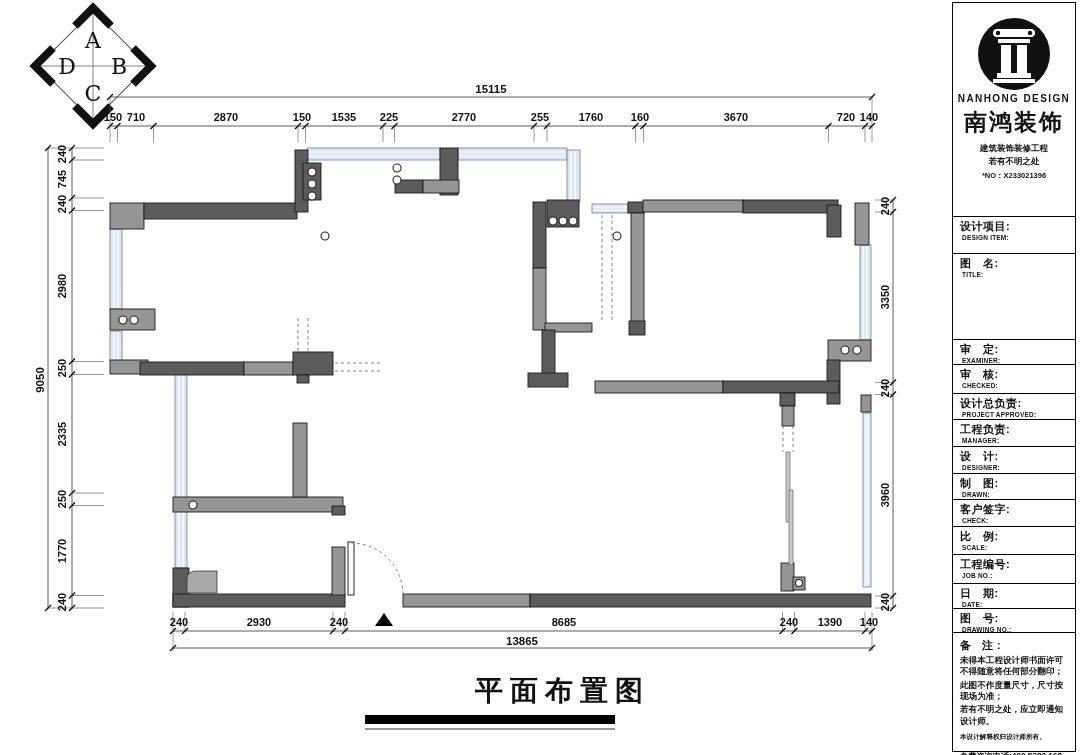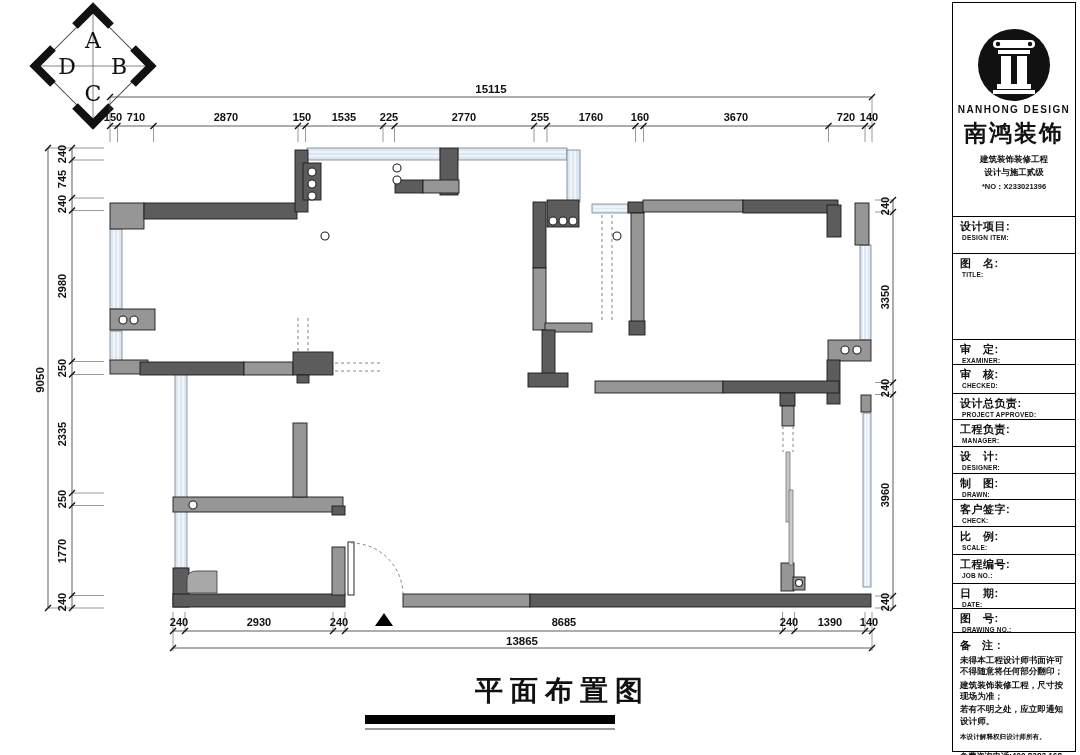--- a/index.html
+++ b/index.html
@@ -6,21 +6,21 @@
   .canvas{position:relative;width:1080px;height:755px;background:#ffffff;overflow:hidden;
           font-family:"Liberation Sans",sans-serif;color:#111;}
   svg text{font-family:"Liberation Sans",sans-serif;}
   .dim{font-size:11px;fill:#111;font-weight:600;}
   .dimtotal{font-size:11.5px;fill:#111;font-weight:700;}
   .compass-letter{font-family:"DejaVu Serif",serif;font-size:22px;fill:#111;}
 
   
   .panel{position:absolute;left:952px;top:2px;width:124px;height:750px;
          border:1.6px solid #000;background:#fff;box-sizing:border-box;}
-  .panel-header{position:absolute;left:0;top:15px;width:100%;text-align:center;}
+  .panel-header{position:absolute;left:0;top:4px;width:100%;text-align:center;}
   .logo-wrap{margin:10px auto 2px;width:74px;height:74px;}
   .brand-en{font-size:10px;font-weight:700;letter-spacing:1.4px;margin-top:2px;}
   .brand-cn{font-size:23px;font-weight:700;letter-spacing:2px;margin-top:3px;}
   .cert{font-size:8.5px;font-weight:700;line-height:1.55;margin-top:4px;}
   .cert-no{font-size:7.5px;font-weight:700;margin-top:3px;}
   .tb-row{position:absolute;left:0;width:100%;border-top:1px solid #000;box-sizing:border-box;
           padding:3px 0 0 7px;}
   .tb-cn{font-size:11px;font-weight:700;letter-spacing:0.5px;line-height:1.15;}
   .tb-en{font-size:6.5px;font-weight:700;letter-spacing:0.2px;margin-top:1px;padding-left:2px;}
   .tb-notes{position:absolute;left:0;top:629px;width:100%;border-top:1px solid #000;
@@ -256,21 +256,21 @@
           <rect x="24" y="28" width="10" height="28" fill="#fff"></rect>
           <rect x="40" y="28" width="10" height="28" fill="#fff"></rect>
           <rect x="20" y="56" width="34" height="5" fill="#fff"></rect>
           <rect x="16" y="62" width="42" height="4" fill="#fff"></rect>
         </svg>
       </div>
       <div class="brand-en">NANHONG DESIGN</div>
       <div class="brand-cn">南鸿装饰</div>
       <div class="cert">
         <div>建筑装饰装修工程</div>
-        <div>设计与施工贰级</div>
+        <div>若有不明之处</div>
       </div>
       <div class="cert-no">*NO：X233021396</div>
     </div>
 
     <div class="tb-row" style="top:213px;height:37px;">
       <div class="tb-cn">设计项目:</div>
       <div class="tb-en">DESIGN ITEM:</div>
     </div>
     <div class="tb-row" style="top:250px;height:86px;">
       <div class="tb-cn">图　名:</div>
@@ -317,20 +317,20 @@
       <div class="tb-en">DATE:</div>
     </div>
     <div class="tb-row" style="top:605px;height:24px;">
       <div class="tb-cn">图　号:</div>
       <div class="tb-en">DRAWING NO.:</div>
     </div>
 
     <div class="tb-notes">
       <div class="notes-title">备 注:</div>
       <div class="note-line">未得本工程设计师书面许可不得随意将任何部分翻印；</div>
-      <div class="note-line">建筑装饰装修工程，尺寸按现场为准；</div>
+      <div class="note-line">此图不作度量尺寸，尺寸按现场为准；</div>
       <div class="note-line">若有不明之处，应立即通知设计师。</div>
       <div class="copyright">本设计解释权归设计师所有。</div>
       <div class="hotline">免费咨询电话:400 8383 168</div>
     </div>
   </div>
 
 </div>
 
 </body></html>

